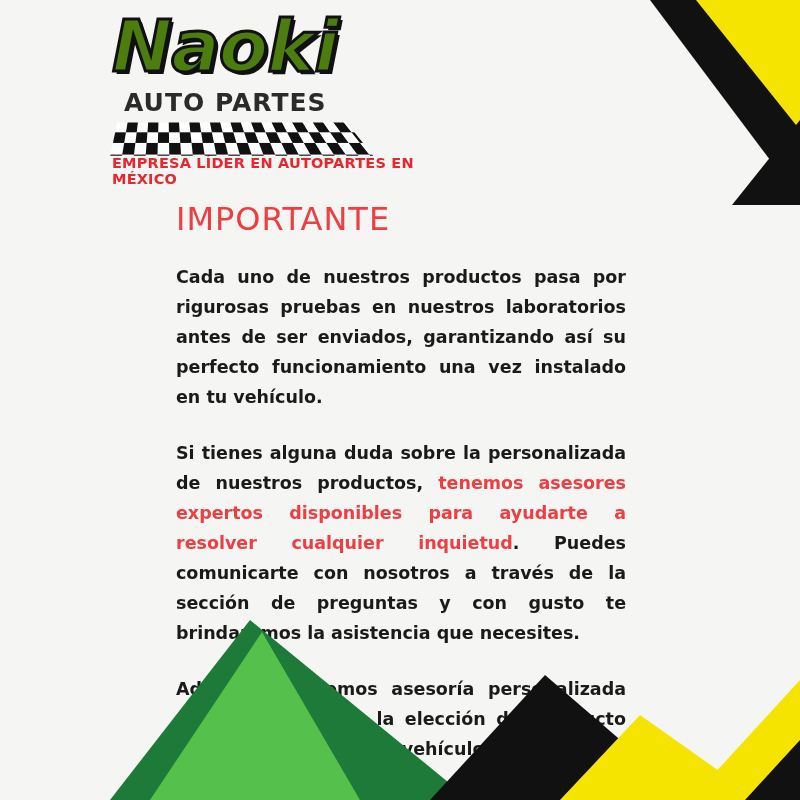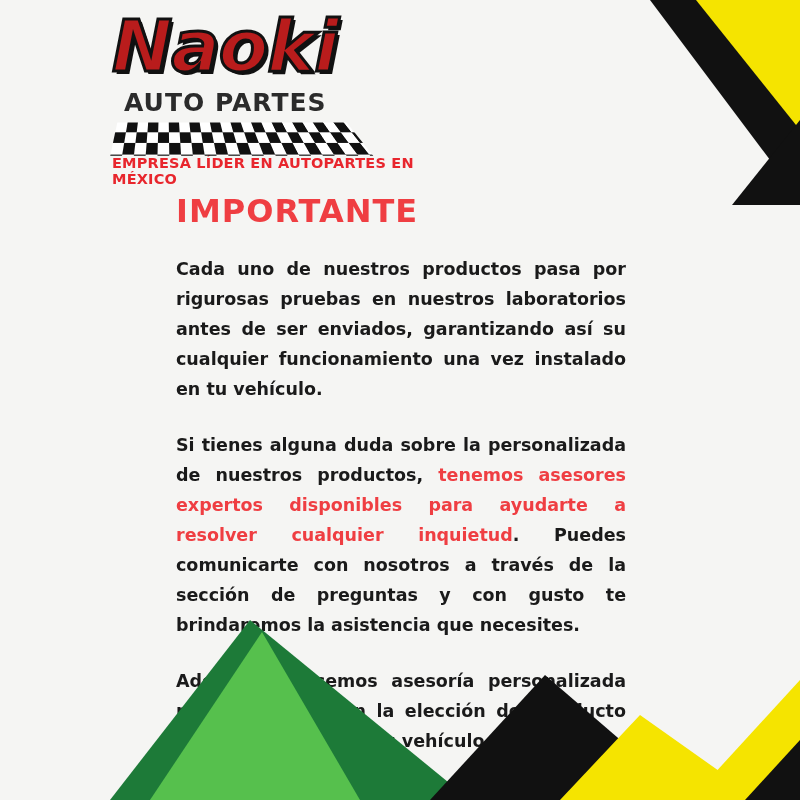--- a/index.html
+++ b/index.html
@@ -47,21 +47,21 @@
     top: 6px;
     left: 112px;
     width: 360px;
   }
   .logo-word {
     font-family: "DejaVu Sans", sans-serif;
     font-weight: bold;
     font-style: italic;
     font-size: 72px;
     line-height: 80px;
-    color: #b91c1c;
+    color: #4d7c0f;
     letter-spacing: -1px;
     -webkit-text-stroke: 3px #111;
     text-shadow: 3px 3px 0 #111;
     margin: 0;
     padding: 0;
   }
   .logo-sub {
     font-family: "DejaVu Sans", sans-serif;
     font-weight: bold;
     font-size: 25px;
@@ -95,25 +95,25 @@
 
   
   .content {
     position: absolute;
     top: 188px;
     left: 176px;
     width: 450px;
   }
   .headline {
     font-family: "DejaVu Sans", sans-serif;
-    font-weight: bold;
+    font-weight: normal;
     font-size: 32px;
     color: #ef3e42;
     letter-spacing: 1px;
-    margin: 4px 0 24px 0;
+    margin: 12px 0 24px 0;
   }
   p.para {
     font-family: "DejaVu Sans", sans-serif;
     font-weight: bold;
     font-size: 17.5px;
     line-height: 30px;
     color: #1a1a1a;
     text-align: justify;
     margin: 0 0 26px 0;
   }
@@ -140,21 +140,21 @@
   <div class="logo-block">
     <div class="logo-word">Naoki</div>
     <div class="logo-sub">AUTO PARTES</div>
     <div class="checker"></div>
     <div class="tagline">EMPRESA LÍDER  EN AUTOPARTES EN MÉXICO</div>
   </div>
 
   <div class="content">
     <div class="headline">IMPORTANTE</div>
 
-    <p class="para">Cada uno de nuestros productos pasa por rigurosas pruebas en nuestros laboratorios antes de ser enviados, garantizando así su cualquier funcionamiento una vez instalado en tu vehículo.</p>
+    <p class="para">Cada uno de nuestros productos pasa por rigurosas pruebas en nuestros laboratorios antes de ser enviados, garantizando así su perfecto funcionamiento una vez instalado en tu vehículo.</p>
 
     <p class="para">
       <span>Si tienes alguna duda sobre la personalizada de nuestros productos, </span><span class="hl">tenemos asesores expertos disponibles para ayudarte a resolver cualquier inquietud</span><span>. Puedes comunicarte con nosotros a través de la sección de preguntas y con gusto te brindaremos la asistencia que necesites.</span>
     </p>
 
     <p class="para">Además, ofrecemos asesoría personalizada para orientarte en la elección del producto más adecuado para tu vehículo.</p>
   </div>
 
   <div class="corner-bottom">
     <svg width="800" height="180" viewBox="0 0 800 180">

